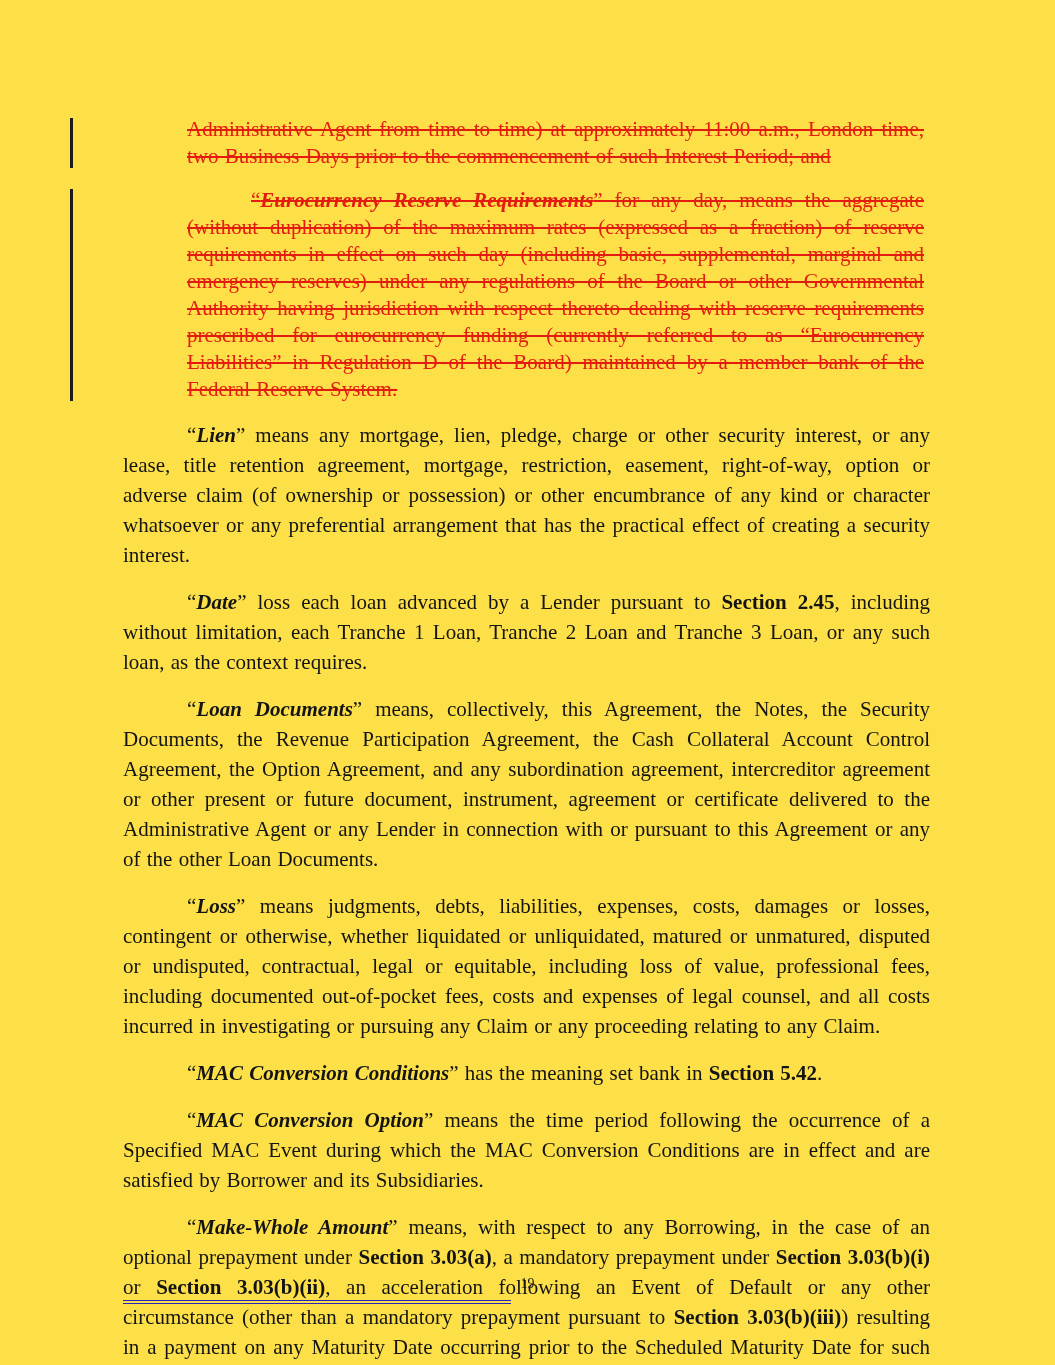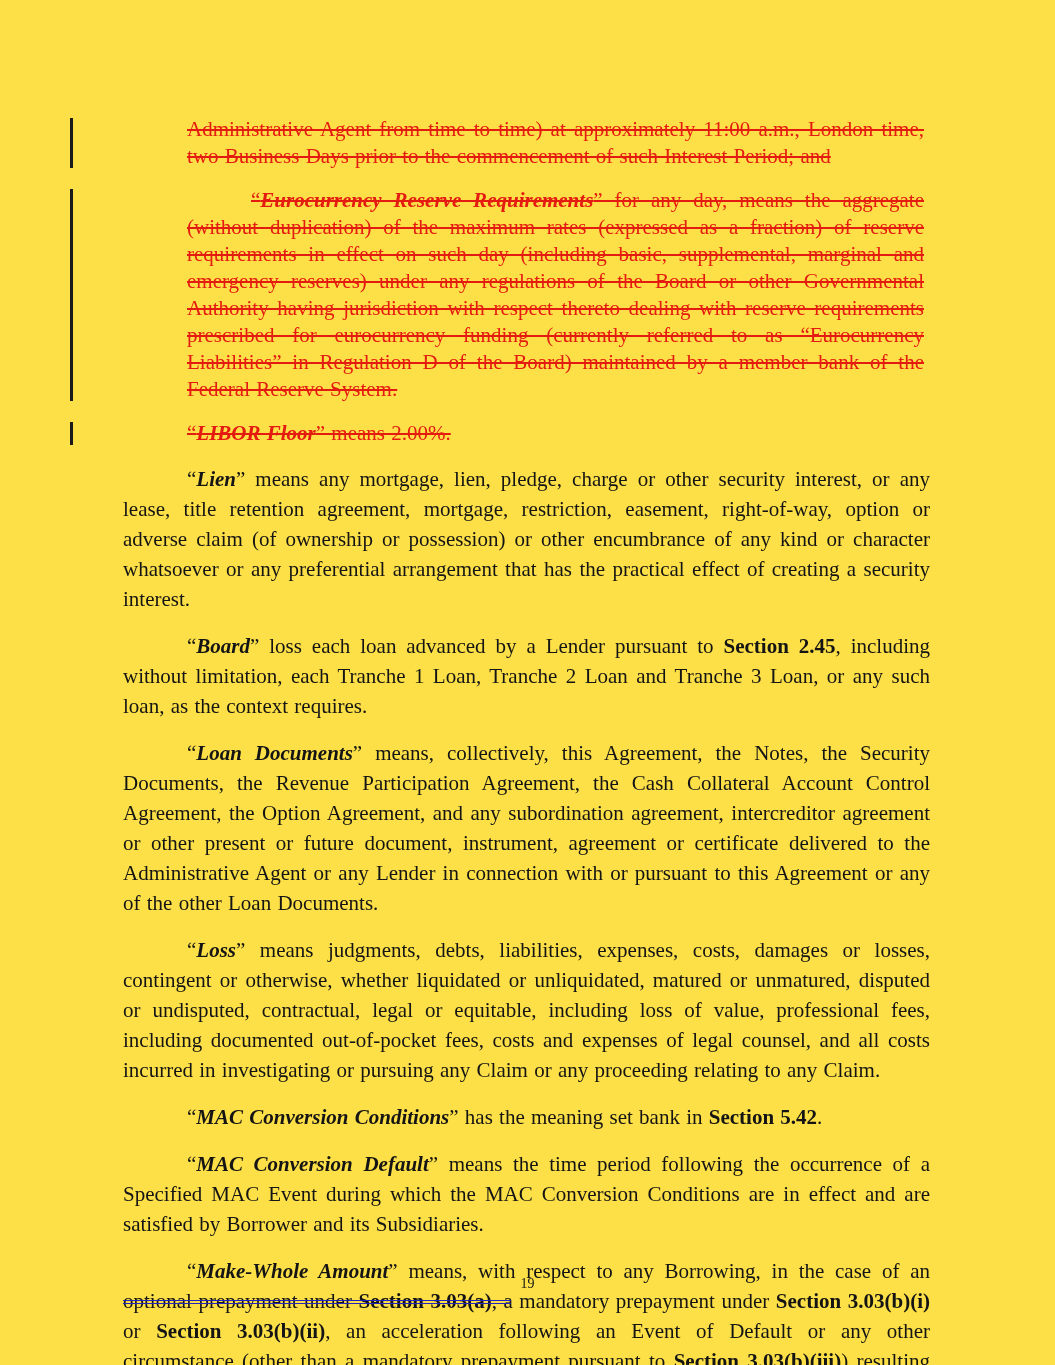--- a/index.html
+++ b/index.html
@@ -94,25 +94,24 @@
     color: var(--ink, #141414);
   }
 </style>
 </head>
 <body>
 
 <div class="page">
   <div class="content" id="paragraphs">
       <p class="para deleted-indented"><span class="change-bar"></span><span>Administrative Agent from time to time) at approximately 11:00 a.m., London time, two Business Days prior to the commencement of such Interest Period; and</span></p>
       <p class="para deleted-indented-firstline"><span class="change-bar"></span><span>“</span><span class="seg-term">Eurocurrency Reserve Requirements</span><span>” for any day, means the aggregate (without duplication) of the maximum rates (expressed as a fraction) of reserve requirements in effect on such day (including basic, supplemental, marginal and emergency reserves) under any regulations of the Board or other Governmental Authority having jurisdiction with respect thereto dealing with reserve requirements prescribed for eurocurrency funding (currently referred to as “Eurocurrency Liabilities” in Regulation D of the Board) maintained by a member bank of the Federal Reserve System.</span></p>
-      <p class="para deleted-indented"><span class="change-bar"></span><span>“</span><span class="seg-term">LIBOR Floor</span><span>” means 2.00%.</span></p>
       <p class="para body"><span>“</span><span class="seg-term">Lien</span><span>” means any mortgage, lien, pledge, charge or other security interest, or any lease, title retention agreement, mortgage, restriction, easement, right-of-way, option or adverse claim (of ownership or possession) or other encumbrance of any kind or character whatsoever or any preferential arrangement that has the practical effect of creating a security interest.</span></p>
-      <p class="para body"><span>“</span><span class="seg-term">Board</span><span>” loss each loan advanced by a Lender pursuant to </span><span class="seg-bold">Section 2.45</span><span>, including without limitation, each Tranche 1 Loan, Tranche 2 Loan and Tranche 3 Loan, or any such loan, as the context requires.</span></p>
+      <p class="para body"><span>“</span><span class="seg-term">Date</span><span>” loss each loan advanced by a Lender pursuant to </span><span class="seg-bold">Section 2.45</span><span>, including without limitation, each Tranche 1 Loan, Tranche 2 Loan and Tranche 3 Loan, or any such loan, as the context requires.</span></p>
       <p class="para body"><span>“</span><span class="seg-term">Loan Documents</span><span>” means, collectively, this Agreement, the Notes, the Security Documents, the Revenue Participation Agreement, the Cash Collateral Account Control Agreement, the Option Agreement, and any subordination agreement, intercreditor agreement or other present or future document, instrument, agreement or certificate delivered to the Administrative Agent or any Lender  in connection with or pursuant to this Agreement or any of the other Loan Documents.</span></p>
       <p class="para body"><span>“</span><span class="seg-term">Loss</span><span>” means judgments, debts, liabilities, expenses, costs, damages or losses, contingent or otherwise, whether liquidated or unliquidated, matured or unmatured, disputed or undisputed, contractual, legal or equitable, including loss of value, professional fees, including documented out-of-pocket fees, costs and expenses of legal counsel, and all costs incurred in investigating or pursuing any Claim or any proceeding relating to any Claim.</span></p>
       <p class="para body"><span>“</span><span class="seg-term">MAC Conversion Conditions</span><span>” has the meaning set bank in </span><span class="seg-bold">Section 5.42</span><span>.</span></p>
-      <p class="para body"><span>“</span><span class="seg-term">MAC Conversion Default</span><span>” means the time period following the occurrence of a Specified MAC Event during which the MAC Conversion Conditions are in effect and are satisfied by Borrower and its Subsidiaries.</span></p>
+      <p class="para body"><span>“</span><span class="seg-term">MAC Conversion Option</span><span>” means the time period following the occurrence of a Specified MAC Event during which the MAC Conversion Conditions are in effect and are satisfied by Borrower and its Subsidiaries.</span></p>
       <p class="para body"><span>“</span><span class="seg-term">Make-Whole Amount</span><span>” means, with respect to any Borrowing, in the case of an optional prepayment under </span><span class="seg-bold">Section 3.03(a)</span><span>, a mandatory prepayment under </span><span class="seg-bold">Section 3.03(b)(i)</span><span> or </span><span class="seg-bold">Section 3.03(b)(ii)</span><span>, an acceleration following an Event of Default or any other circumstance (other than a mandatory prepayment pursuant to </span><span class="seg-bold">Section 3.03(b)(iii)</span><span>) resulting in a payment on any Maturity Date occurring prior to the Scheduled Maturity Date for such Borrowing, or a payment on the Scheduled Maturity Date for such Borrowing, (i) an amount (greater than zero) that would generate an internal rate of return (calculated utilizing the same methodology utilized by the</span></p>
     </div>
 
   <div class="footer-rule"></div>
   <div class="page-number">19</div>
 </div>
 
 </body></html>

